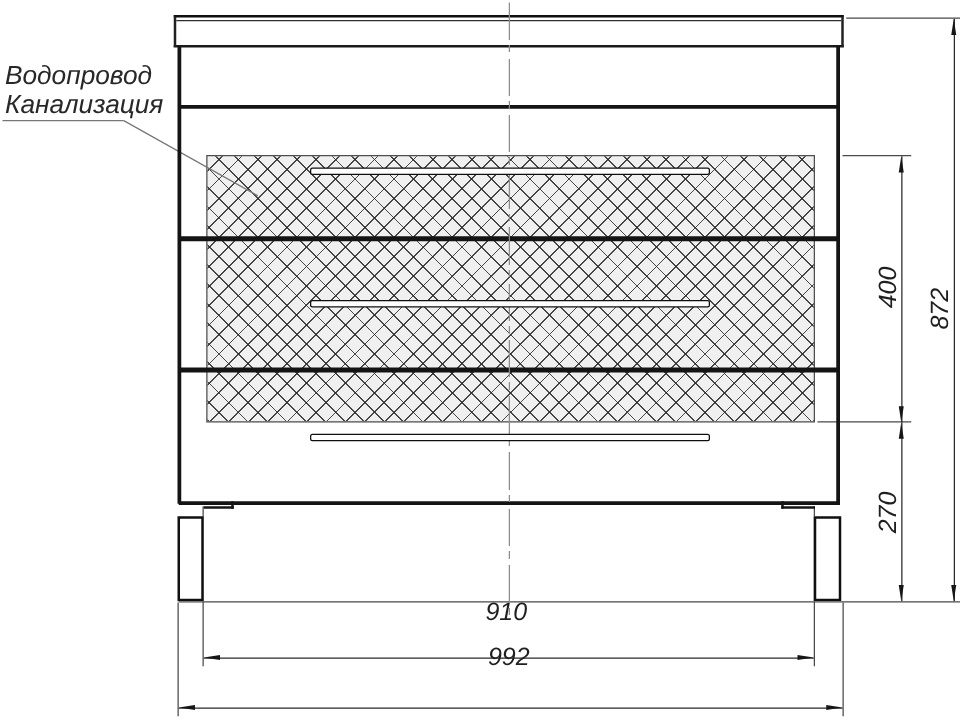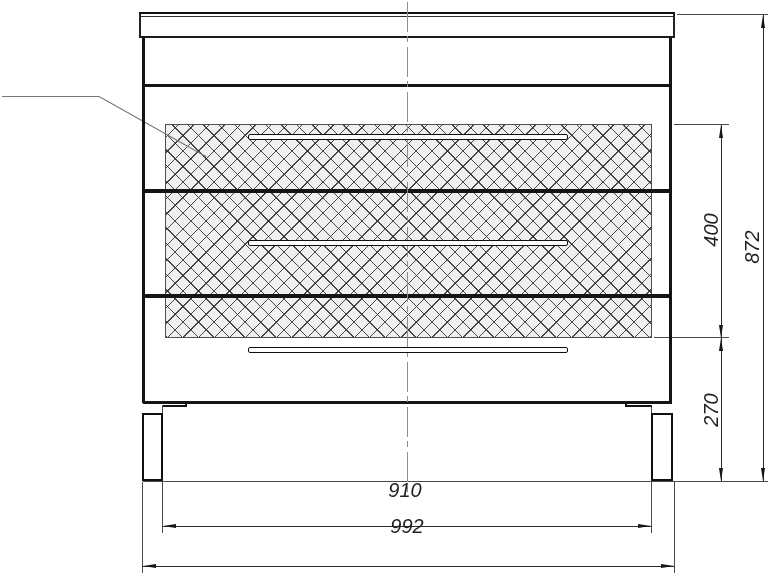--- a/index.html
+++ b/index.html
@@ -75,20 +75,24 @@
   <div class="ln" style="left:625px;top:405px;width:27px;height:2px;z-index:3;"></div>
   <div class="ln" style="left:625px;top:401px;width:2px;height:6px;z-index:3;"></div>
 
   <div class="leg" style="left:142px;top:413px;width:21px;height:68px;"></div>
   <div class="leg" style="left:651px;top:413px;width:22px;height:68px;"></div>
 
   <div class="handle" style="top:134px;"></div>
   <div class="handle" style="top:240px;"></div>
   <div class="handle" style="top:347px;"></div>
 
+  <div class="callout">
+    <div>Водопровод</div>
+    <div>Канализация</div>
+  </div>
   <div class="leader" style="left:2px;top:96px;width:97px;"></div>
   <div class="leader" style="left:99px;top:96px;width:123px;transform-origin:0 50%;transform:rotate(29.3deg);"></div>
 
   <div class="ext" style="left:677px;top:14px;width:92px;height:1px;"></div>
   <div class="ext" style="left:674px;top:124px;width:55px;height:1px;"></div>
   <div class="ext" style="left:654px;top:337px;width:75px;height:1px;"></div>
   <div class="ext" style="left:143px;top:481px;width:626px;height:1px;"></div>
   <div class="ext" style="left:162px;top:405px;width:1px;height:128px;"></div>
   <div class="ext" style="left:651px;top:405px;width:1px;height:128px;"></div>
   <div class="ext" style="left:142px;top:482px;width:1px;height:91px;"></div>

